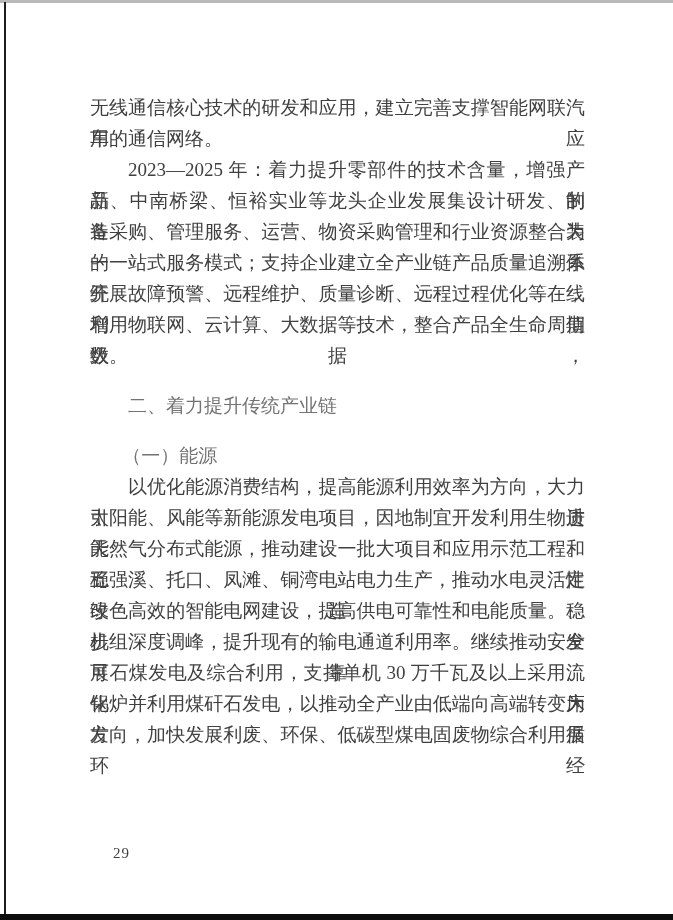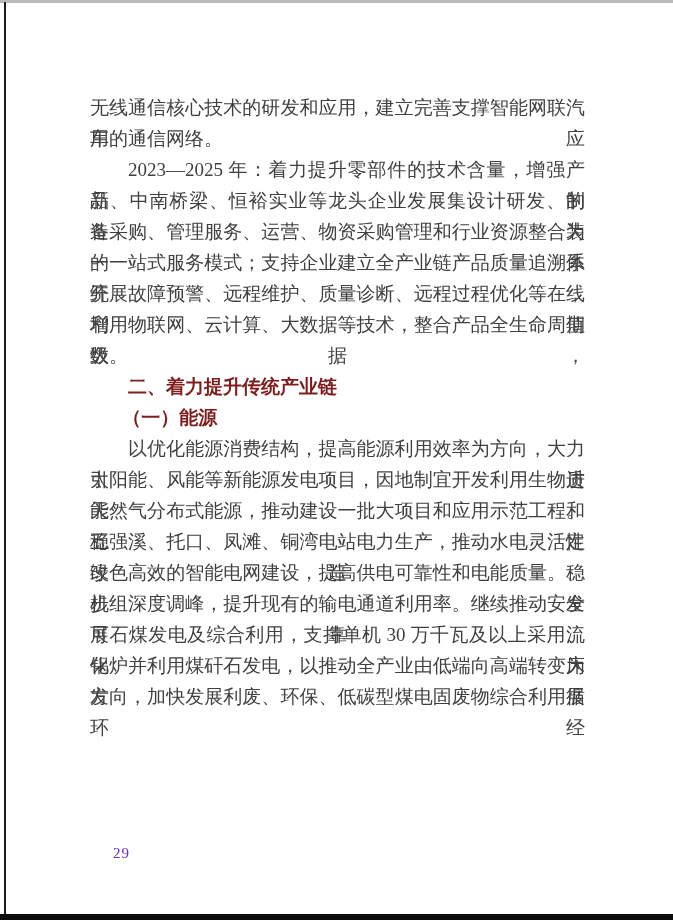--- a/index.html
+++ b/index.html
@@ -50,29 +50,30 @@
   .line.fill {
     text-align: justify;
     text-align-last: justify;
     text-justify: inter-character;
   }
   .line.last {
     text-align: left;
     text-align-last: left;
   }
   .line.h1, .line.h2 {
-    font-weight: bold;
-    color: #7f1d1d;
+    font-weight: normal;
+    color: #737373;
+    margin-top: 19px;
   }
   .page-number {
     position: absolute;
     left: 113px;
     top: 845px;
     font-size: 15px;
-    color: #6d28d9;
+    color: #404040;
     letter-spacing: 1px;
   }
 </style>
 </head>
 <body>
 
 <div class="page">
   <div class="border-top"></div>
   <div class="border-left"></div>
   <div class="border-bottom"></div>

